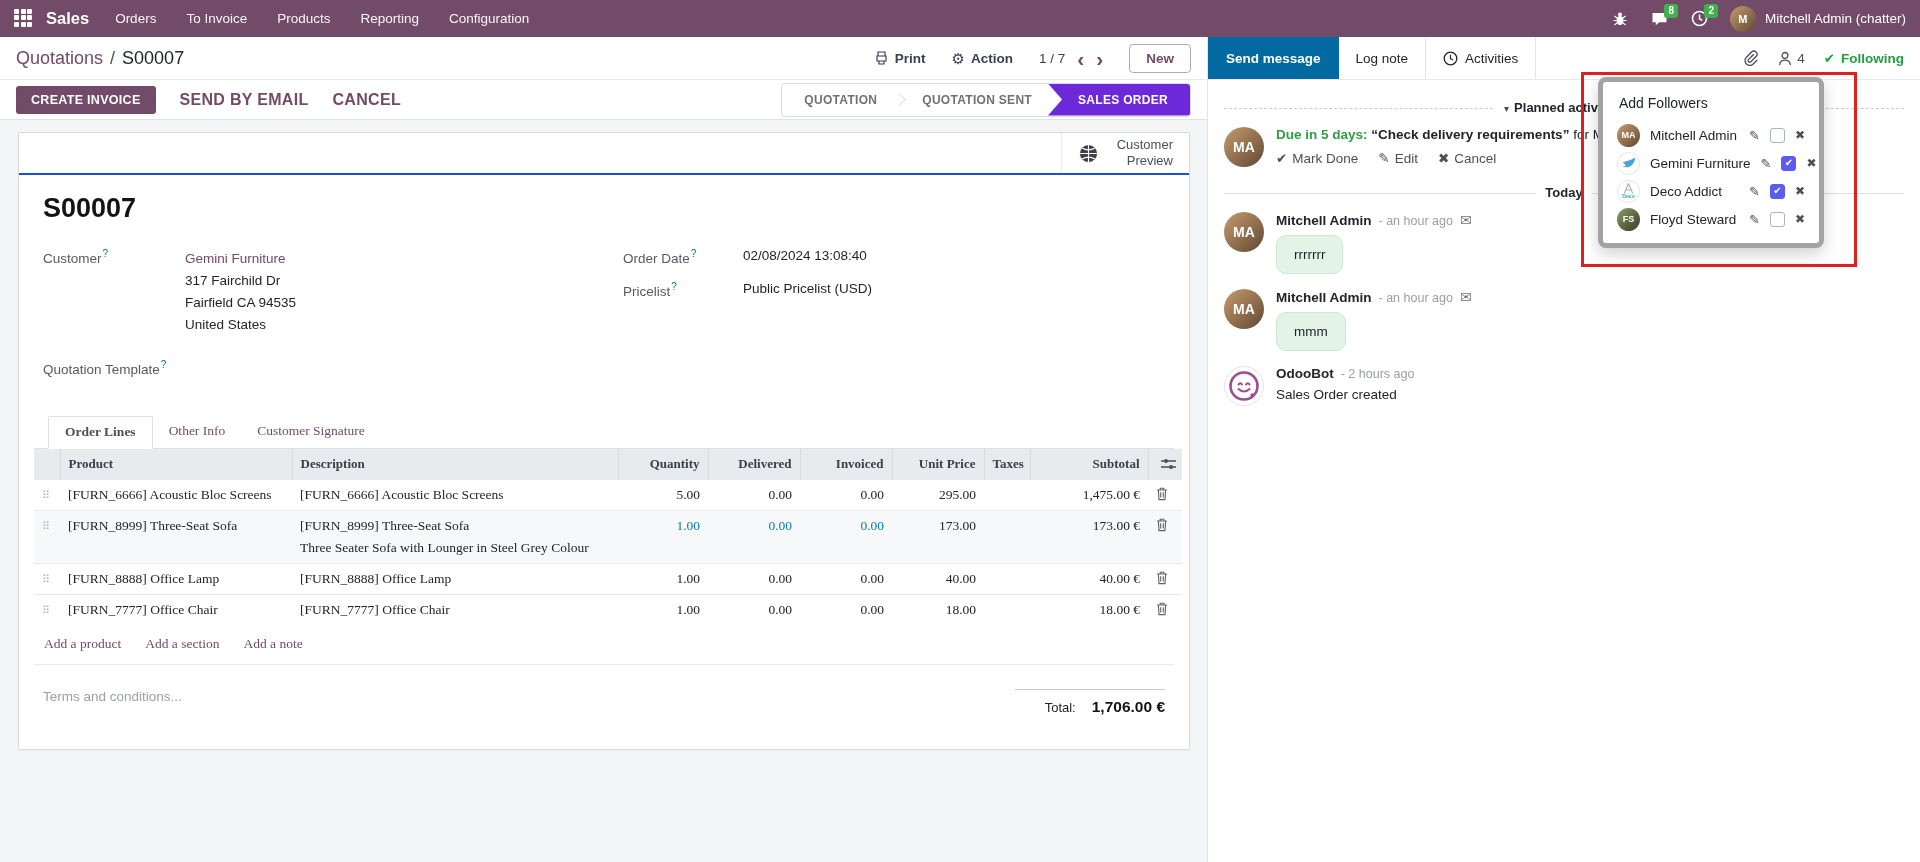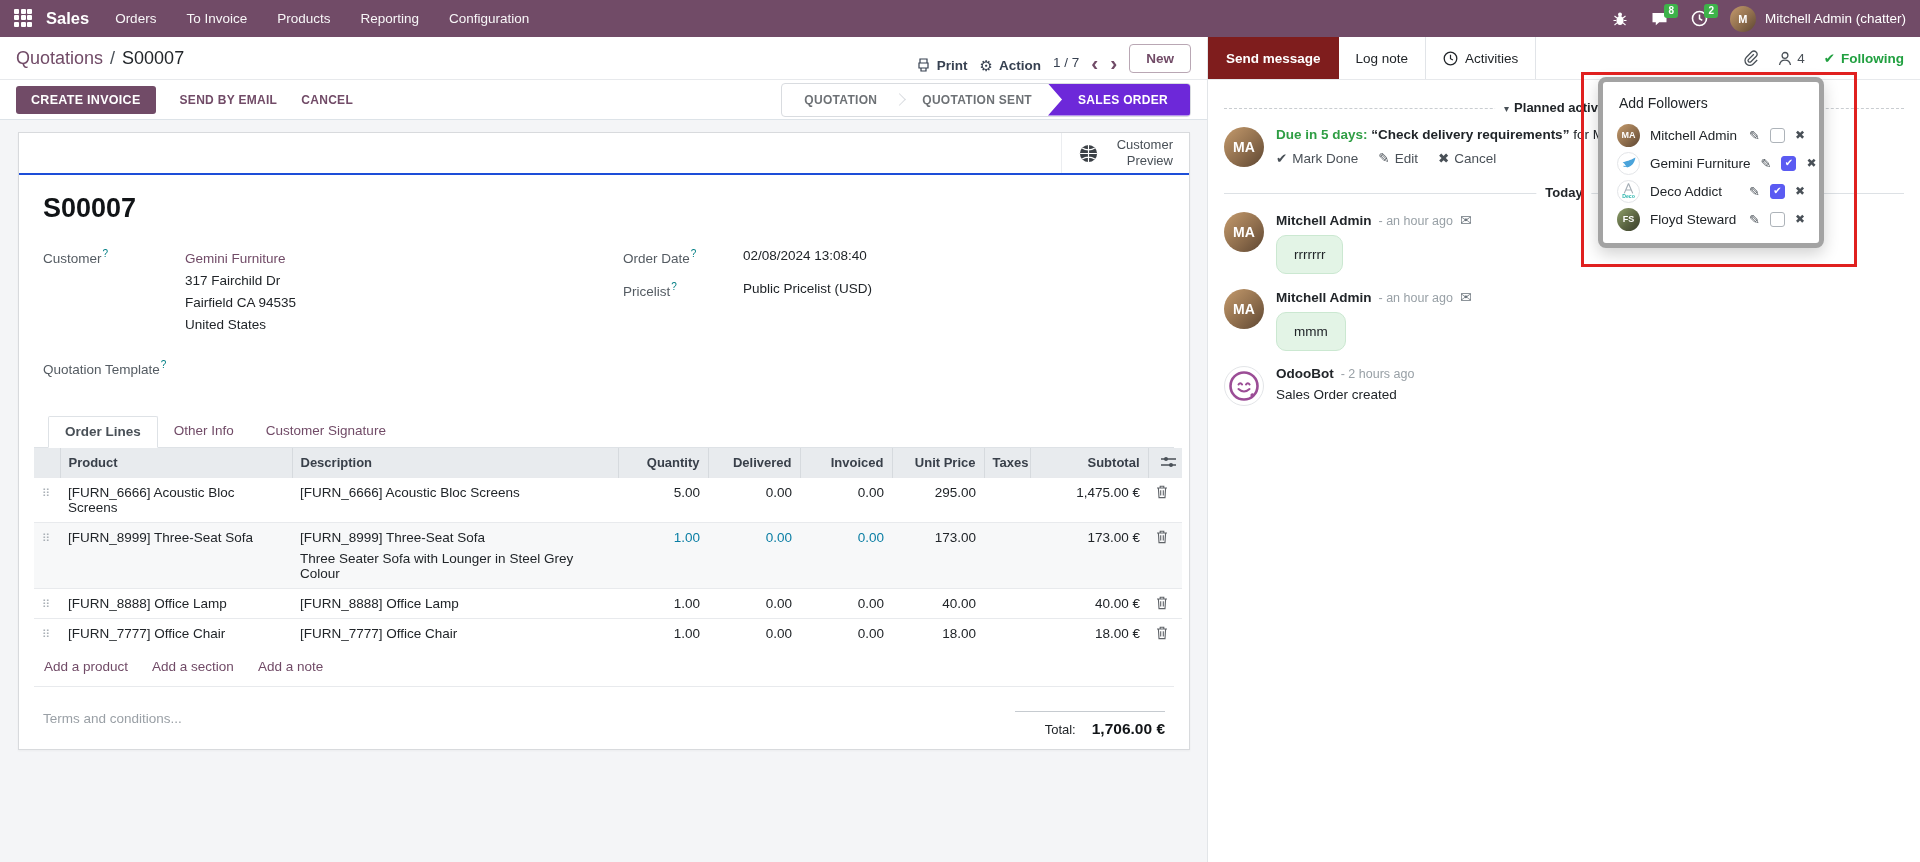--- a/index.html
+++ b/index.html
@@ -28,31 +28,31 @@
   .main { display:flex; height:825px; }
   .left-pane { width:1207px; flex:none; display:flex; flex-direction:column; }
   .chatter { flex:1; border-left:1px solid #e2e5e8; background:#fff; display:flex; flex-direction:column; }
 
   
   .control-row { height:43px; display:flex; align-items:center; padding:0 16px; border-bottom:1px solid #e7e9ec; background:#fff; }
   .breadcrumb { font-size:18px; display:flex; gap:7px; align-items:baseline; }
   .bc-parent { color:#714B67; cursor:pointer; }
   .bc-sep { color:#495057; }
   .bc-current { color:#212529; }
-  .ctrl-right { margin-left:auto; display:flex; align-items:flex-end; gap:12px; }
+  .ctrl-right { margin-left:auto; display:flex; align-items:center; gap:26px; }
   .ctrl-btn { display:flex; align-items:center; gap:6px; color:#374151; font-weight:600; cursor:pointer; }
   .pager { display:flex; align-items:center; gap:12px; }
   .pager-val { color:#374151; }
   .pager-arrow { color:#714B67; font-size:21px; font-weight:700; line-height:1; cursor:pointer; }
   .btn-new { border:1px solid #b9a7b4; color:#714B67; font-weight:700; padding:6px 16px; border-radius:4px; background:#fff; cursor:pointer; font-size:13.5px; }
 
   
   .status-row { height:40px; display:flex; align-items:center; padding:0 16px; border-bottom:1px solid #dde3e8; background:#fff; }
   .btn-primary { background:#714B67; color:#fff; font-weight:700; font-size:12.5px; letter-spacing:.3px; padding:7px 15px; border-radius:3px; border:none; cursor:pointer; }
-  .btn-flat { color:#714B67; font-weight:700; font-size:12px; letter-spacing:.3px; margin-left:24px; cursor:pointer; }
+  .btn-flat { color:#714B67; font-weight:700; font-size:16px; letter-spacing:.3px; margin-left:24px; cursor:pointer; }
   .stages { margin-left:auto; display:flex; align-items:stretch; height:34px; border:1px solid #d9dce0; border-radius:4px; overflow:hidden; background:#fff; }
   .stage { display:flex; align-items:center; padding:0 22px; font-size:12px; font-weight:700; color:#6d7175; letter-spacing:.3px; }
   .stage-sep { width:9px; height:9px; border-top:1px solid #d9dce0; border-right:1px solid #d9dce0; transform:rotate(45deg); align-self:center; margin:0 -4px; }
   .stage.active { background:#6d28d9; color:#fff; clip-path:polygon(0 0,100% 0,100% 100%,0 100%,14px 50%); padding:0 22px 0 30px; margin-left:-6px; }
 
   
   .form-area { flex:1; background:#f4f5f7; padding:12px 17px 0 18px; }
   .sheet { width:1172px; height:618px; background:#fff; border:1px solid #d8dadd; box-shadow:0 1px 2px rgba(0,0,0,.04); display:flex; flex-direction:column; }
   .sheet-strip { height:42px; border-bottom:2px solid #1d4ed8; display:flex; justify-content:flex-end;text-align:right; }
   .preview-btn { display:flex; align-items:center; gap:9px; padding:0 16px; border-left:1px solid #ebedf0; color:#495057; cursor:pointer; width:128px; }
@@ -64,21 +64,21 @@
   .f-label.bold { font-weight:700; color:#212529; }
   .frow { display:flex; margin-bottom:15px; }
   .frow .f-label { width:142px; flex:none; }
   .frow2 .f-label { width:120px; flex:none; }
   .f-val { color:#212529; }
   .link { color:#714B67; cursor:pointer; }
   .addr { line-height:1.62; }
   .qt-row { margin-top:24px; }
 
   
-  .notebook { margin:24px 15px 0 15px; }
+  .notebook { margin:24px 15px 0 15px;font-family:Liberation Serif, serif; }
   .tabs { display:flex; border-bottom:1px solid #dee2e6; padding-left:14px; }
   .tab { padding:7px 16px 8px; font-size:13.5px; cursor:pointer; color:#714B67; }
   .tab.active { color:#495057; font-weight:700; background:#fff; border:1px solid #dee2e6; border-bottom:1px solid #fff; margin-bottom:-1px; border-radius:2px 2px 0 0; }
   table.olines { width:100%; border-collapse:collapse; table-layout:fixed; }
   .olines th { background:#e8ebee; font-size:13px; color:#39404a; font-weight:700; padding:7px 8px; text-align:left; border-left:1px solid #d6dade; }
   .olines th:first-child { border-left:none; }
   .olines th.num, .olines td.num { text-align:right; }
   .olines td { padding:7px 8px; border-top:1px solid #e8eaed; font-size:13.5px; vertical-align:top; }
   .olines tr.expanded td { background:#f7f8f9; }
   .olines td.hl { color:#0a7ea4; }
@@ -90,21 +90,21 @@
   .tbl-links { display:flex; gap:24px; padding:11px 10px 12px; border-bottom:1px solid #e8eaed; }
   .tbl-links span { color:#714B67; cursor:pointer; }
   .sheet-bottom { display:flex; justify-content:space-between; align-items:flex-start; margin:24px 24px 0; }
   .terms { color:#9aa0a6; cursor:text; }
   .total-box { border-top:1px solid #c6cbd0; padding-top:8px; display:flex; align-items:baseline; gap:16px; min-width:150px; justify-content:flex-end; }
   .total-lbl { font-size:13px; color:#212529; }
   .total-val { font-size:15.5px; font-weight:700; color:#111417; }
 
   
   .chatter-head { height:43px; display:flex; align-items:stretch; border-bottom:1px solid #e7e9ec; flex:none; }
-  .ch-send { background:#7f1d1d; color:#fff; font-weight:600; display:flex; align-items:center; padding:0 18px; cursor:pointer; }
+  .ch-send { background:#0369a1; color:#fff; font-weight:600; display:flex; align-items:center; padding:0 18px; cursor:pointer; }
   .ch-btn { display:flex; align-items:center; gap:7px; padding:0 17px; color:#212529; border-right:1px solid #e1e4e8; cursor:pointer; }
   .ch-icons { margin-left:auto; display:flex; align-items:center; gap:19px; padding-right:16px; }
   .ch-ic { display:flex; align-items:center; gap:5px; color:#495057; cursor:pointer; }
   .following { color:#21a040; font-weight:700; display:flex; gap:6px; align-items:center; cursor:pointer; }
   .chatter-body { flex:1; padding:14px 16px 0; position:relative; overflow:hidden; }
   .sep { position:relative; border-top:1px dashed #c9cdd1; margin:14px 0 18px; }
   .sep.solid { border-top-style:solid; border-top-color:#dde1e5; }
   .sep .sep-lbl { position:absolute; left:50%; top:-9px; transform:translateX(-50%); background:#fff; padding:0 9px; font-weight:700; font-size:13px; color:#212529; white-space:nowrap; }
   .sep .caret { color:#495057; font-size:10px; margin-right:5px; }
   .msg { display:flex; gap:12px; margin-bottom:15px; }

